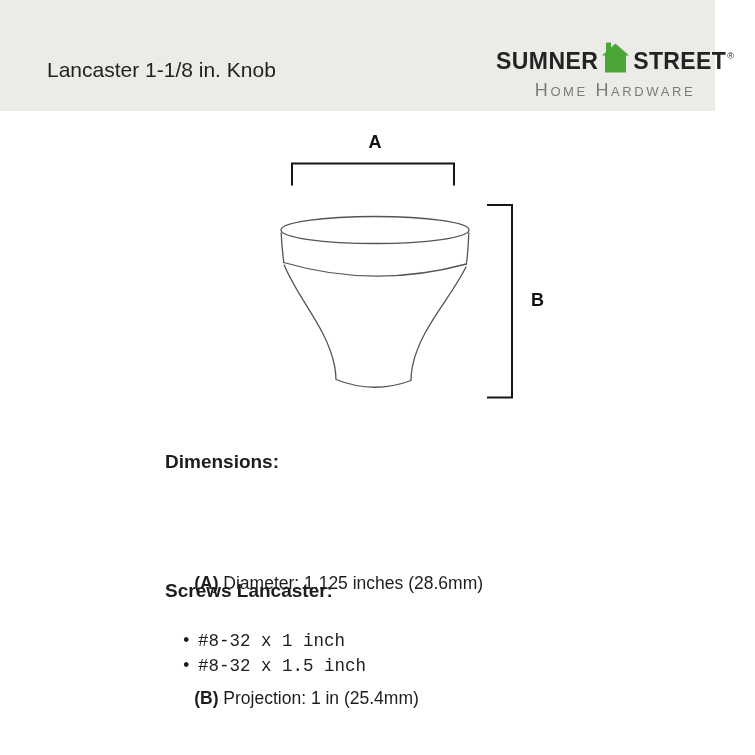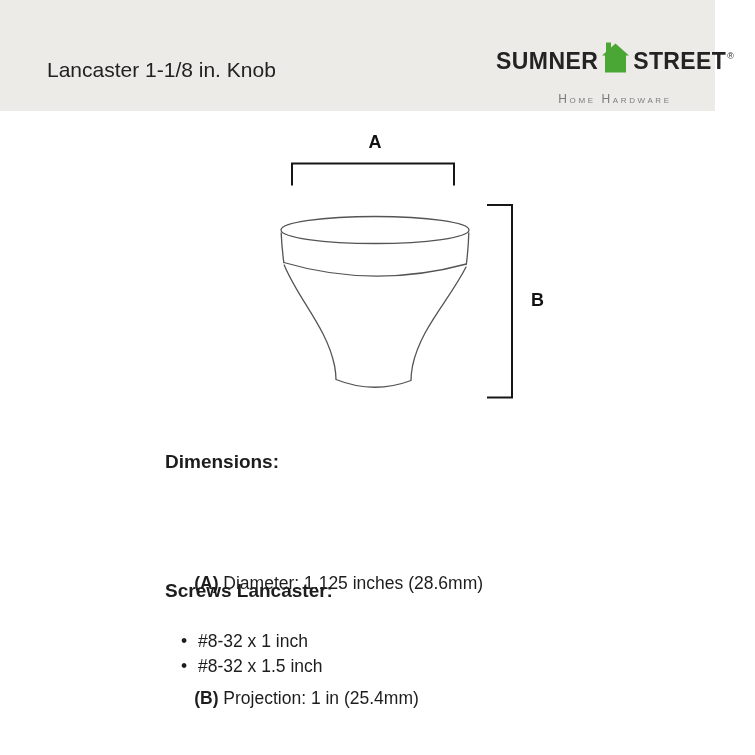--- a/index.html
+++ b/index.html
@@ -61,22 +61,22 @@
   .house-svg { margin: 0 4px 3px 4px; display: block; }
   .house-part { fill: var(--brand-green, #4AA635); }
   .reg-mark {
     font-size: 9px;
     line-height: 9px;
     margin-bottom: 15px;
     margin-left: 1px;
     color: var(--brand-dark, #232323);
   }
   .brand-tagline {
-    margin-top: 16px;
-    font-size: 12px;
+    margin-top: 4px;
+    font-size: 18px;
     font-variant-caps: small-caps;
     letter-spacing: 2.6px;
     color: var(--tagline-gray, #7B7B7B);
     white-space: nowrap;
   }
 
   
   .diagram-svg {
     position: absolute;
     left: 240px; top: 120px;
@@ -126,20 +126,21 @@
     position: absolute;
     left: 181px; top: 629px;
     list-style: none;
   }
   .screws-list li {
     position: relative;
     padding-left: 17px;
     font-size: 17.5px;
     line-height: 24.5px;
     white-space: pre;
+    font-family: Liberation Mono, monospace;
   }
   .screws-list li::before {
     content: "\2022";
     position: absolute;
     left: 0;
     font-size: 17.5px;
   }
 </style>
 </head>
 <body>

